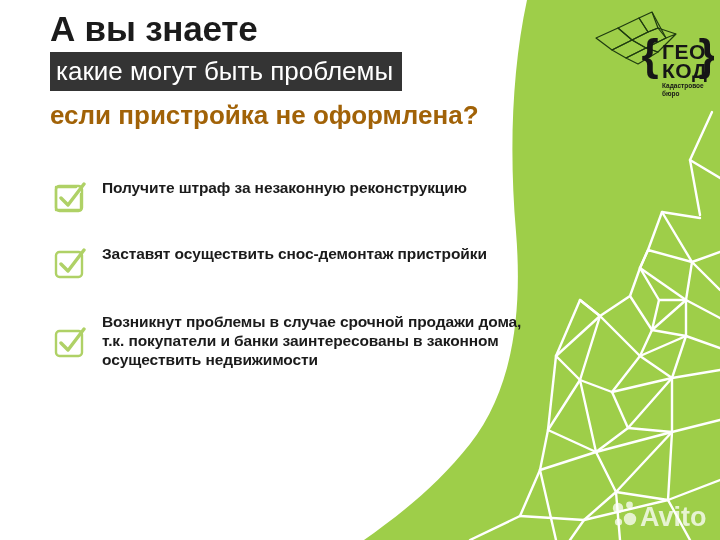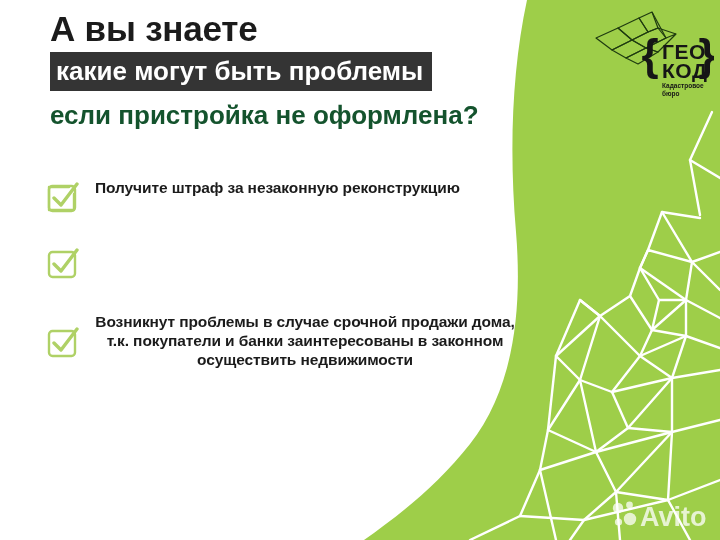--- a/index.html
+++ b/index.html
@@ -49,41 +49,40 @@
     white-space: nowrap;
   }
   .h-line2-wrap {
     display: inline-block;
     background: #343434;
     padding: 5px 9px 6px 6px;
     margin-top: 3px;
   }
   .h-line2 {
     font-size: 26px;
-    font-weight: bold;
+    font-weight: normal;
     color: #ffffff;
     line-height: 28px;
     white-space: nowrap;
   }
   .h-line3 {
     font-size: 26px;
     font-weight: bold;
-    color: #14532d;
+    color: #a16207;
     line-height: 30px;
     margin-top: 9px;
     white-space: nowrap;
   }
 
   
   #bullets {
     position: absolute;
-    left: 45px;
+    left: 52px;
     top: 178px;
     width: 470px;
-    text-align: center;
   }
   .bullet {
     display: flex;
     align-items: flex-start;
     margin-bottom: 30px;
   }
   .bullet.centered { align-items: center; }
   .check-icon {
     flex: 0 0 auto;
     width: 34px;
@@ -221,20 +220,21 @@
         <path d="M 9,18 L 16,25 L 32,4" fill="none" stroke="#AFD166" stroke-width="3.4" stroke-linecap="round" stroke-linejoin="round"></path>
       </svg>
       <div class="bullet-text">Получите штраф за незаконную реконструкцию</div>
     </div>
 
     <div class="bullet" style="margin-bottom:32px;">
       <svg class="check-icon" viewBox="0 0 34 34">
         <rect x="4" y="6" width="26" height="25" rx="3.5" ry="3.5" fill="none" stroke="#AFD166" stroke-width="2.4"></rect>
         <path d="M 9,18 L 16,25 L 32,4" fill="none" stroke="#AFD166" stroke-width="3.4" stroke-linecap="round" stroke-linejoin="round"></path>
       </svg>
+      <div class="bullet-text">Заставят осуществить снос-демонтаж пристройки</div>
     </div>
 
     <div class="bullet centered">
       <svg class="check-icon" viewBox="0 0 34 34">
         <rect x="4" y="6" width="26" height="25" rx="3.5" ry="3.5" fill="none" stroke="#AFD166" stroke-width="2.4"></rect>
         <path d="M 9,18 L 16,25 L 32,4" fill="none" stroke="#AFD166" stroke-width="3.4" stroke-linecap="round" stroke-linejoin="round"></path>
       </svg>
       <div class="bullet-text">Возникнут проблемы в случае срочной продажи дома, т.к. покупатели и банки заинтересованы в законном осуществить недвижимости</div>
     </div>
 

